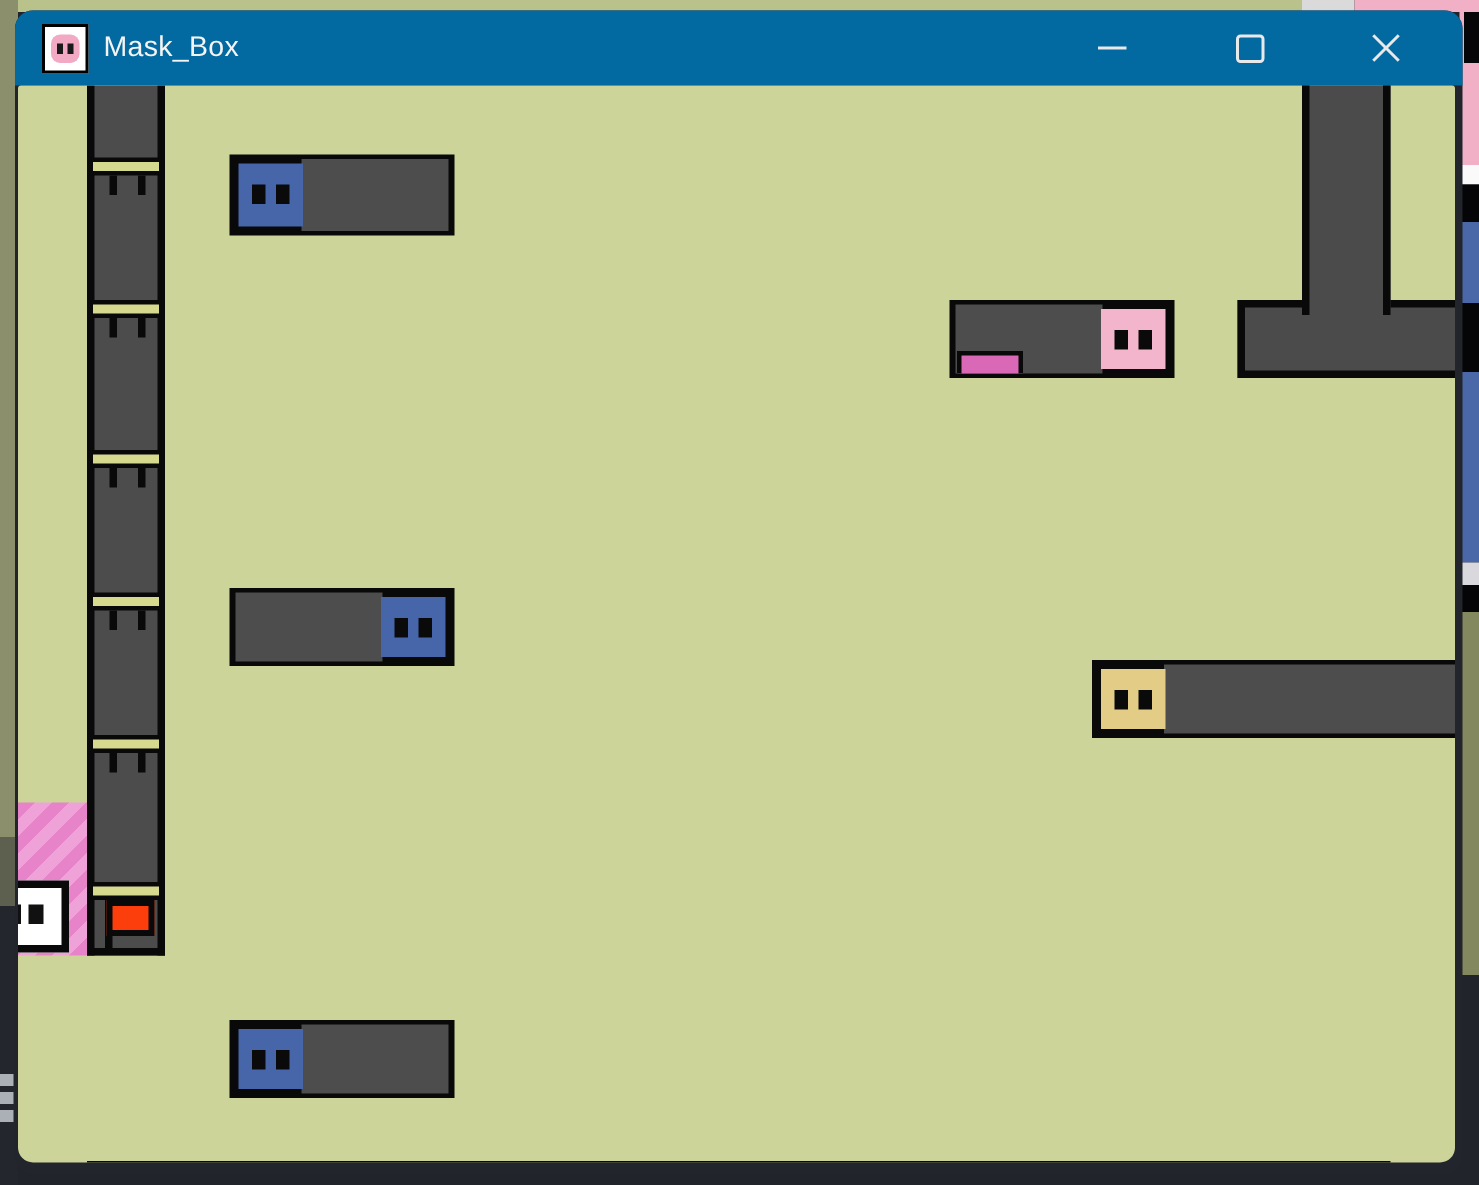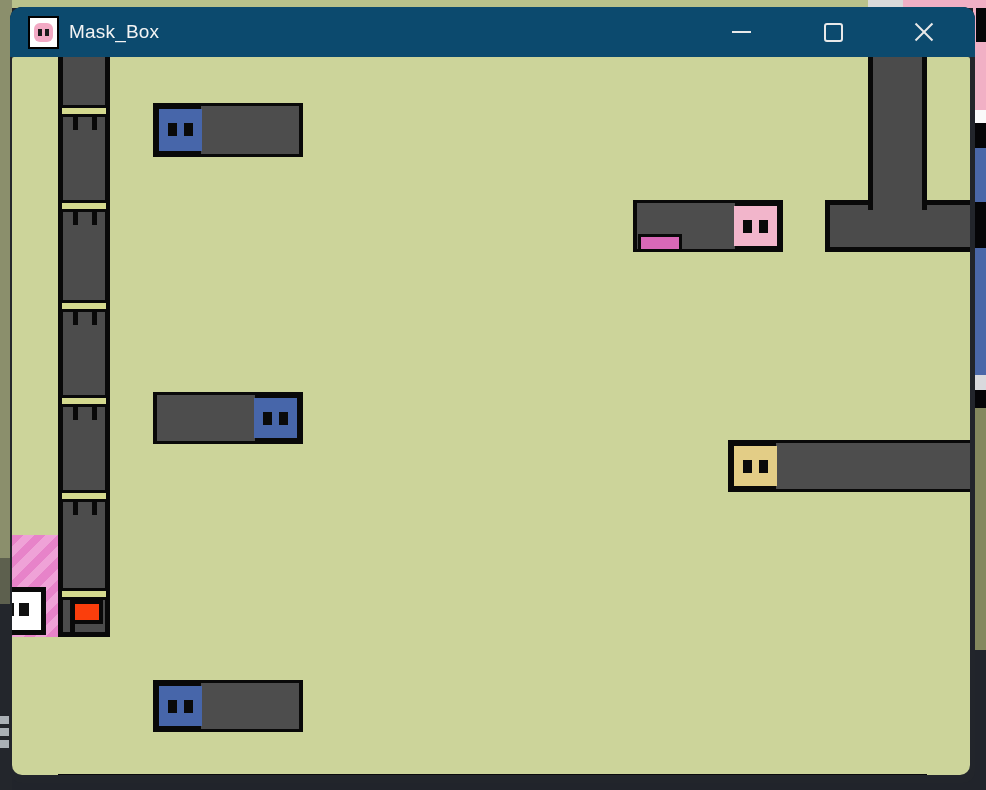--- a/index.html
+++ b/index.html
@@ -19,21 +19,21 @@
   #edge-top-gray{left:868px;top:0;width:35px;height:8px;background:#dadada;}
   #edge-top-pink{left:903px;top:0;width:83px;height:8px;background:#f1b0c5;}
   .rstrip{left:973px;width:13px;}
 
   
   #window{
     left:10px;top:7px;width:965px;height:776px;
     background:#22252b;border-radius:12px;z-index:5;
   }
   #titlebar{
-    left:0;top:0;width:100%;height:50px;background:#0c4a6e;
+    left:0;top:0;width:100%;height:50px;background:#0369a1;
     border-radius:12px 12px 0 0;display:flex;align-items:center;
   }
   #app-icon{
     margin-left:18px;width:27px;height:29px;background:#ffffff;
     border:2px solid #000;display:flex;align-items:center;justify-content:center;flex:0 0 auto;
   }
   #app-icon .iconface{width:19px;height:19px;background:#f2a9c4;border-radius:6px;position:relative;}
   #app-icon .ieye{position:absolute;top:6px;width:4px;height:7px;background:#1a1a1a;}
   #app-icon .ieye.l{left:4px}#app-icon .ieye.r{left:11px}
   #window-title{margin-left:10px;font-size:19px;color:#f4f4f4;letter-spacing:.2px;}

